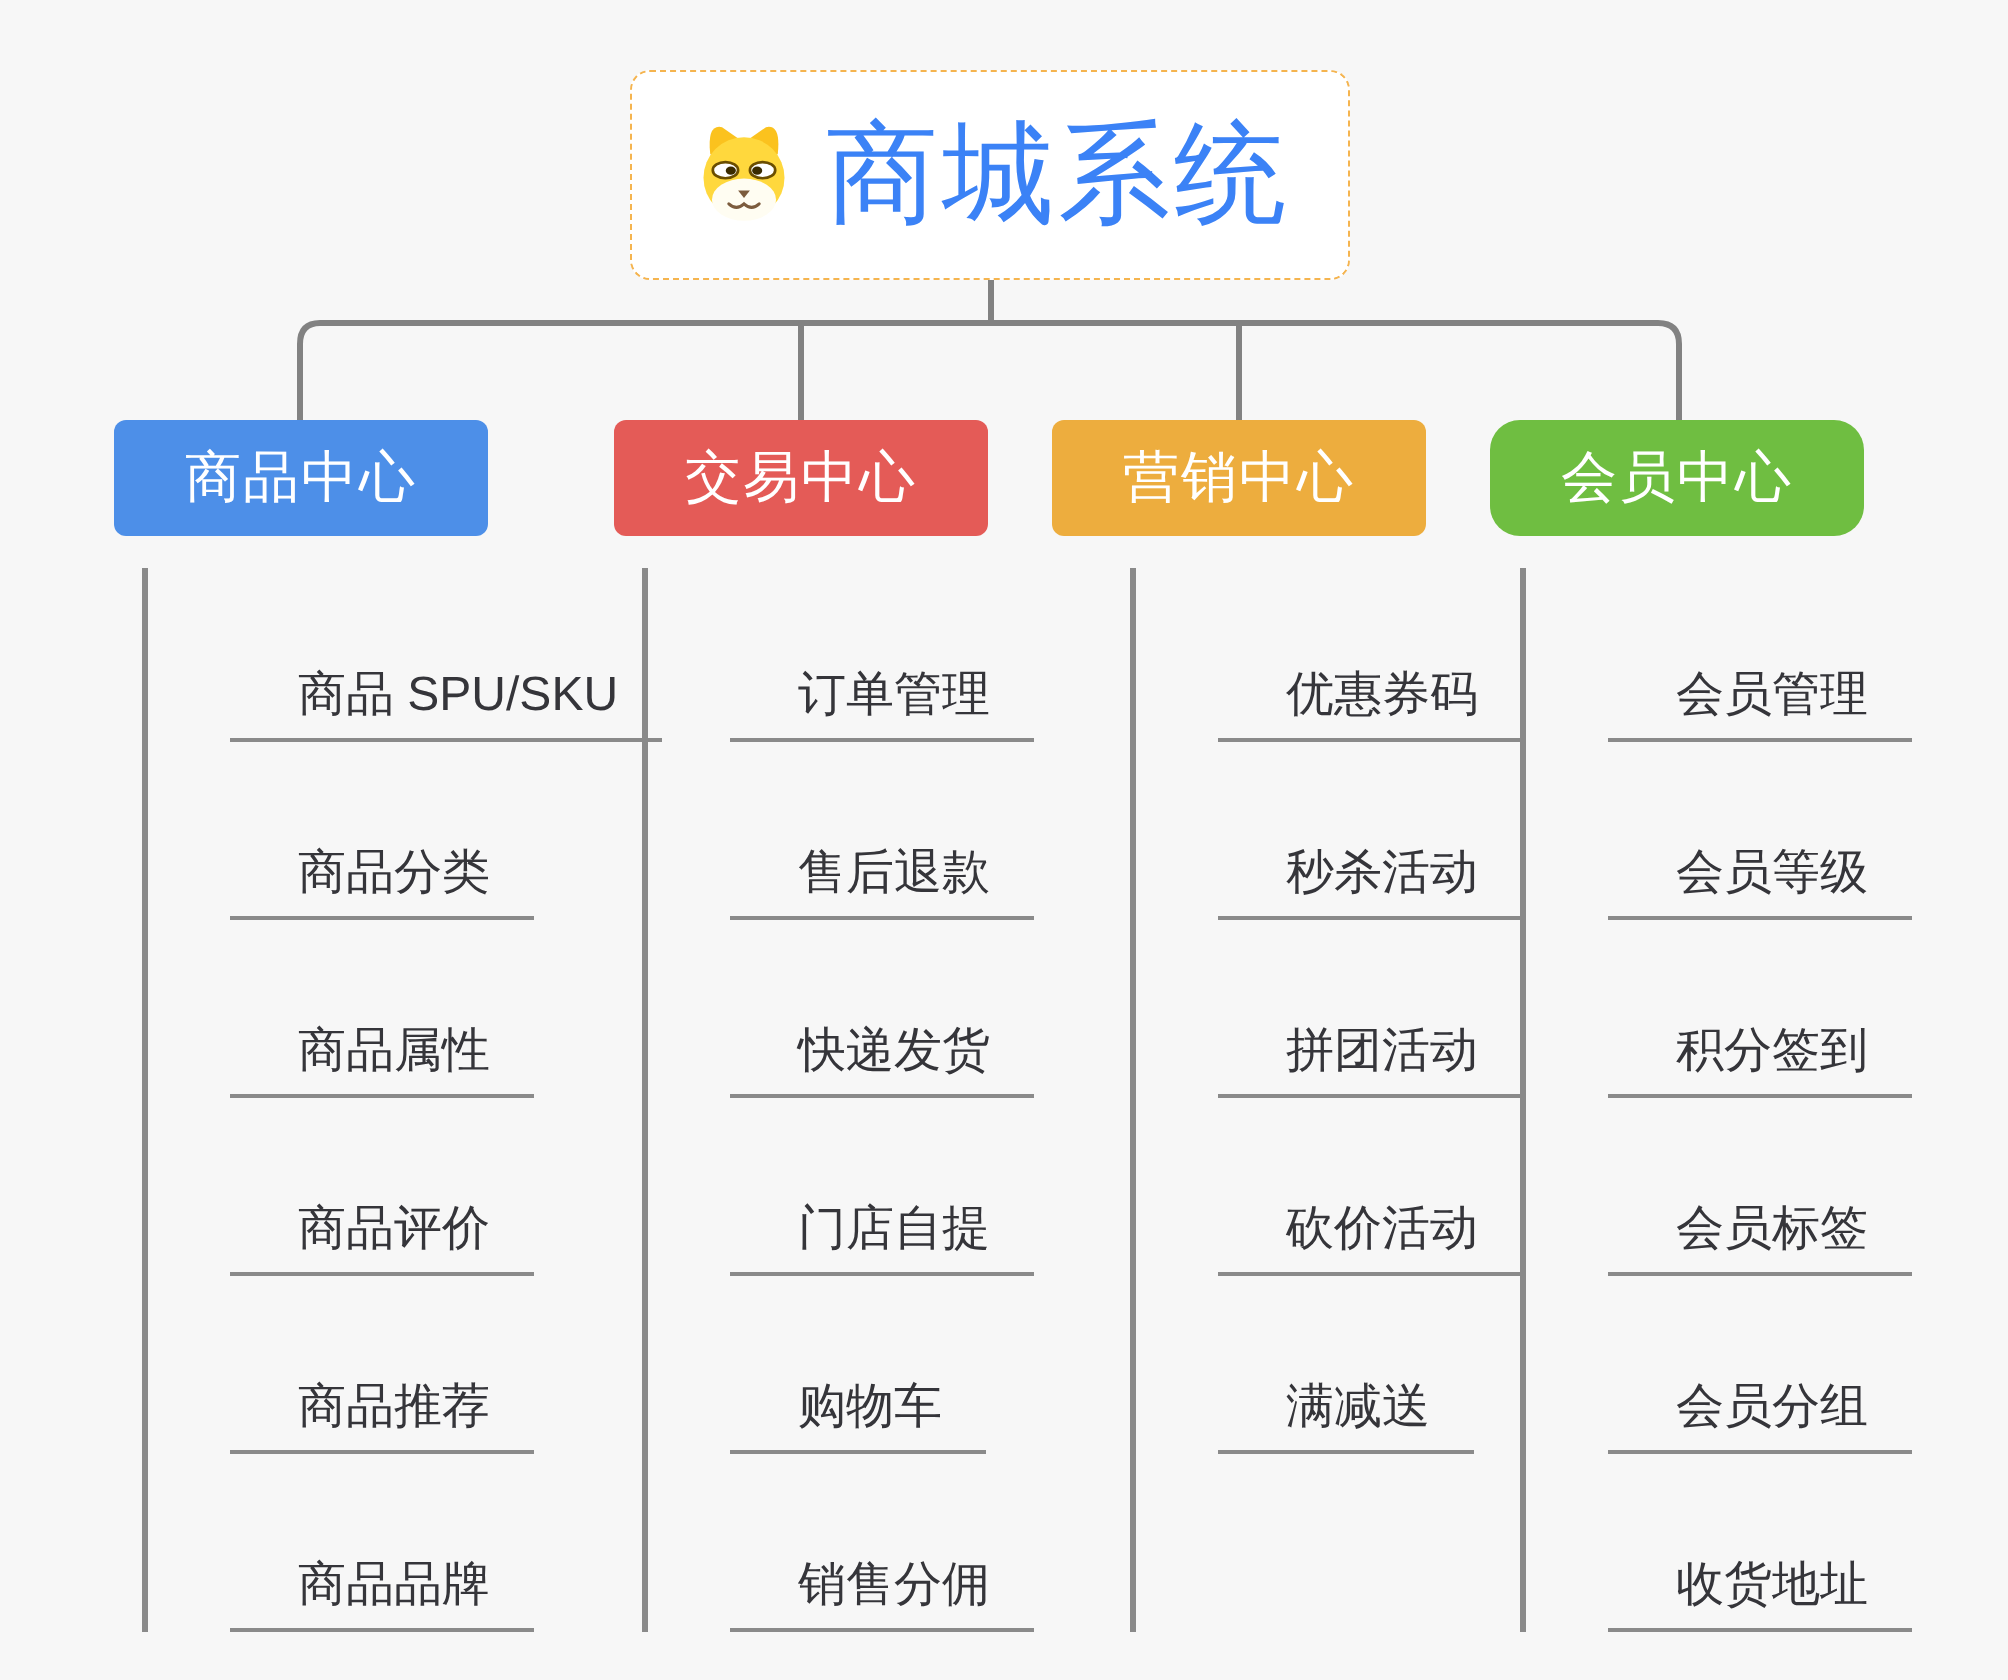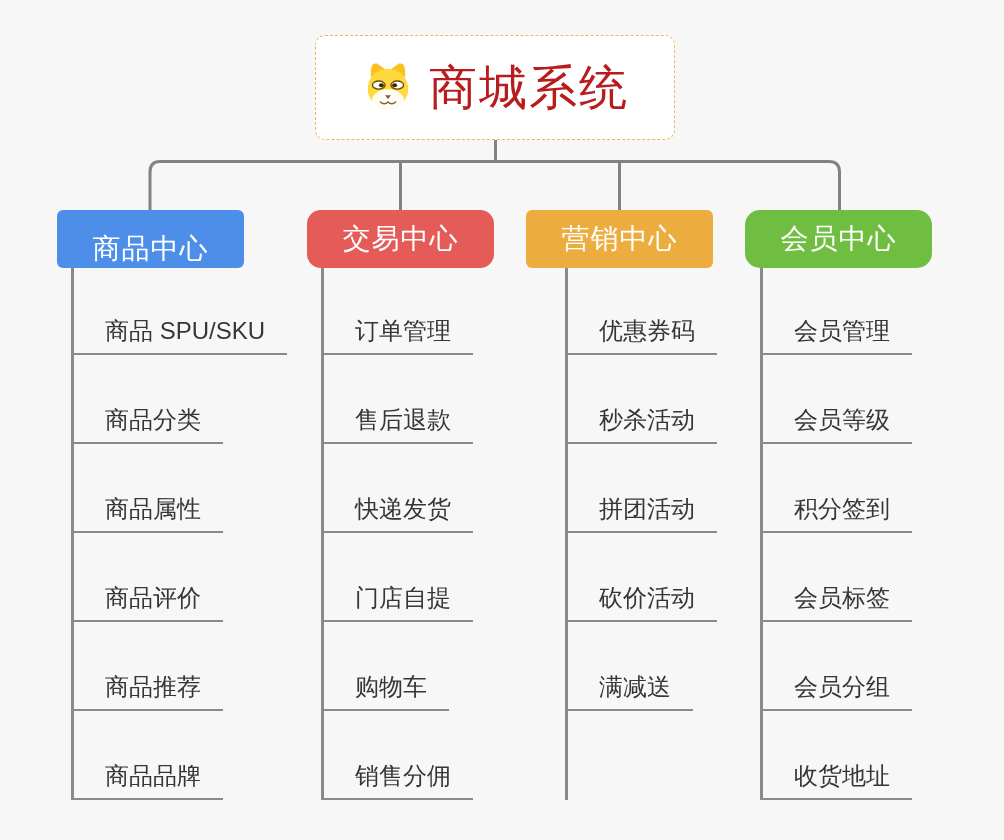--- a/index.html
+++ b/index.html
@@ -18,42 +18,43 @@
   
   .root-node {
     position:absolute; left:315px; top:35px; width:360px; height:105px;
     background:#FFFFFF;
     border:1px dashed #F5B44F;
     border-radius:10px;
     display:flex; align-items:center; justify-content:center; gap:14px;
     cursor:pointer;
   }
   .root-label {
-    font-size:48px;
-    color:#b91c1c;
+    font-size:56px;
+    color:#3b82f6;
     letter-spacing:2px;
     white-space:nowrap;
   }
   .dog-icon { flex:0 0 auto; }
   
   .branch-node {
     position:absolute; top:210px; width:187px; height:58px;
     border-radius:6px;
     display:flex; align-items:center; justify-content:center;
     color:#FFFFFF; font-size:28px; letter-spacing:1px;
     cursor:pointer;
   }
   .branch-node.c0 { left:57px; }
   .branch-node.c1 { left:307px; }
   .branch-node.c2 { left:526px; }
   .branch-node.c3 { left:745px; }
   
   .leaf-col {
-    position:absolute; top:268px; height:532px; width:204px;
+    position:absolute; top:284px; height:532px; width:204px;
     border-left:3px solid #8A8A8A;
+    padding-left:44px;
   }
   .leaf-col.c0 { left:71px; }
   .leaf-col.c1 { left:321px; }
   .leaf-col.c2 { left:541px;margin-left:24px; }
   .leaf-col.c3 { left:760px; }
   .leaf {
     height:89px;
     display:flex; align-items:flex-end;
   }
   .leaf:first-child { height:87px; }
@@ -91,24 +92,24 @@
       <ellipse cx="43" cy="29.5" rx="7.5" ry="4.8" fill="#FFFFFF" stroke="#6B4E00" stroke-width="1.6"></ellipse>
       <ellipse cx="24.2" cy="29.8" rx="3" ry="2.4" fill="#3A2B00"></ellipse>
       <ellipse cx="39.8" cy="29.8" rx="3" ry="2.4" fill="#3A2B00"></ellipse>
       <path d="M28.5,41.5 h7 l-3.5,4.5 z" fill="#7C5C3E"></path>
       <path d="M23,49.5 q4.5,4.2 9,0 q4.5,4.2 9,0" stroke="#7C5C3E" stroke-width="1.8" fill="none" stroke-linecap="round"></path>
     </svg>
   </span>
   <span class="root-label">商城系统</span>
 </div>
 
-<div class="branch-node c0" style="background-color: rgb(77, 143, 232); align-items: flex-end;">
+<div class="branch-node c0" style="background-color: rgb(77, 143, 232);">
   <span>商品中心</span>
 </div>
-<div class="branch-node c1" style="background-color: rgb(228, 91, 87); border-radius: 14px;">
+<div class="branch-node c1" style="background-color: rgb(228, 91, 87);">
   <span>交易中心</span>
 </div>
 <div class="branch-node c2" style="background-color: rgb(237, 173, 62); align-items: center;">
   <span>营销中心</span>
 </div>
 <div class="branch-node c3" style="background-color: rgb(111, 190, 65); border-radius: 15px;">
   <span>会员中心</span>
 </div>
 
 <div class="leaf-col c0">

